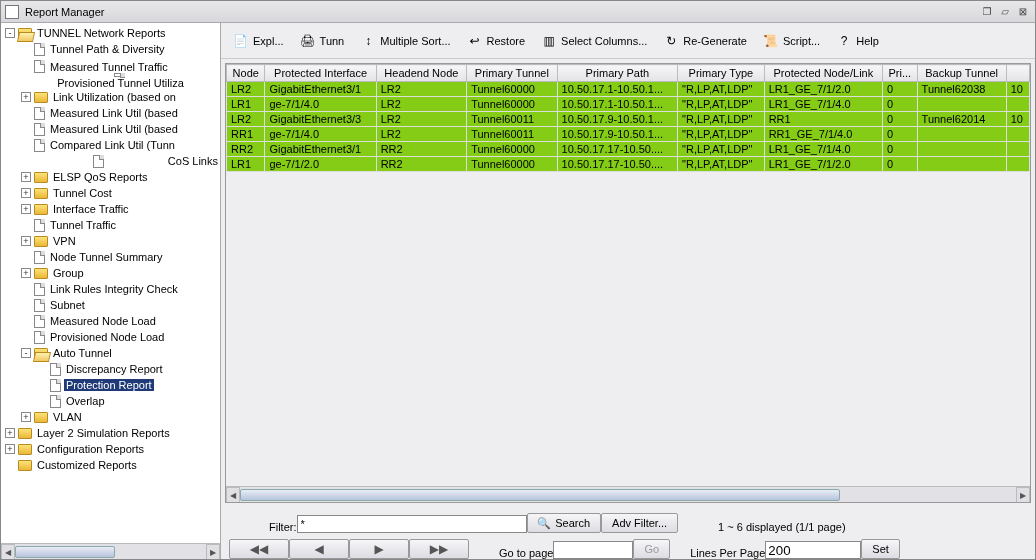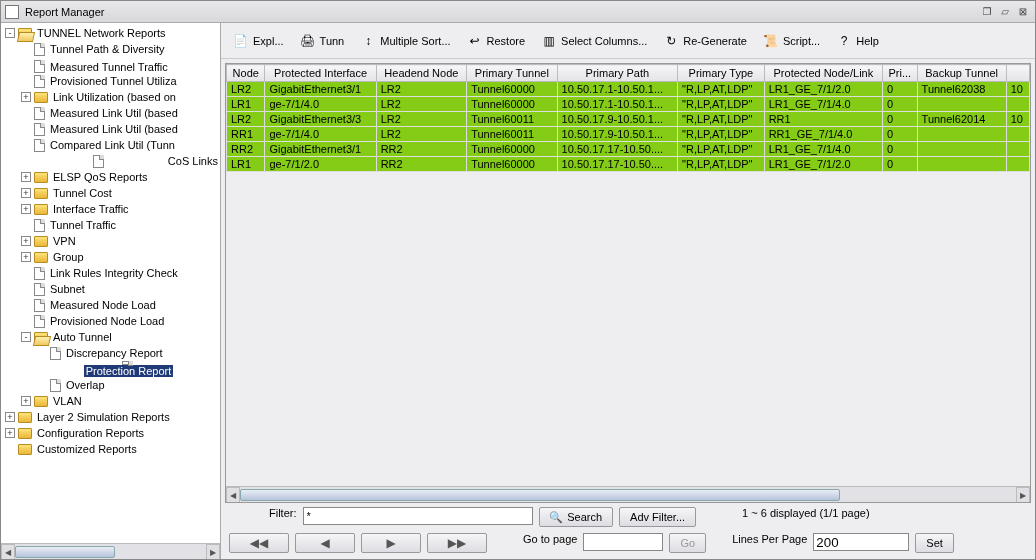--- a/index.html
+++ b/index.html
@@ -180,23 +180,22 @@
     background:#e0e0e4; border:1px solid #bbb;
     display:flex;align-items:center;justify-content:center;
     font-size:8px;color:#555;
   }
   .hscroll .arr.l{left:0}
   .hscroll .arr.r{right:0}
 
   .filterbar, .pagebar {
     height:26px;
     display:flex;
-    align-items:flex-start;
+    align-items:flex-end;
     padding:0 8px;
-    gap:6px;
   }
   .filterbar input[type=text]{
     height:18px;
     border:1px solid #888;
     background:#fff;
     padding:0 3px;
     font-size:11px;
   }
   .btn {
     height:20px;
@@ -260,21 +259,21 @@
         <div class="tree-row" style="padding-left: 20px;">
           <span class="toggle-spacer"></span>
           <span class="file"></span>
           <span class="lbl">Tunnel Path &amp; Diversity</span>
         </div>
         <div class="tree-row" style="padding-left: 20px; align-items: flex-end;">
           <span class="toggle-spacer"></span>
           <span class="file"></span>
           <span class="lbl">Measured Tunnel Traffic</span>
         </div>
-        <div class="tree-row" style="padding-left: 20px;">
+        <div class="tree-row" style="padding-left: 20px; flex-direction: column;">
           <span class="toggle-spacer"></span>
           <span class="file"></span>
           <span class="lbl">Provisioned Tunnel Utiliza</span>
         </div>
         <div class="tree-row" style="padding-left: 20px;">
           <span class="toggle">+</span>
           <span class="folder"></span>
           <span class="lbl">Link Utilization (based on</span>
         </div>
         <div class="tree-row" style="padding-left: 20px;">
@@ -314,20 +313,25 @@
         </div>
         <div class="tree-row" style="padding-left: 20px;">
           <span class="toggle-spacer"></span>
           <span class="file"></span>
           <span class="lbl">Tunnel Traffic</span>
         </div>
         <div class="tree-row" style="padding-left: 20px;">
           <span class="toggle">+</span>
           <span class="folder"></span>
           <span class="lbl">VPN</span>
+        </div>
+        <div class="tree-row" style="padding-left: 20px;">
+          <span class="toggle-spacer"></span>
+          <span class="file"></span>
+          <span class="lbl">Node Tunnel Summary</span>
         </div>
         <div class="tree-row" style="padding-left: 20px;">
           <span class="toggle">+</span>
           <span class="folder"></span>
           <span class="lbl">Group</span>
         </div>
         <div class="tree-row" style="padding-left: 20px;">
           <span class="toggle-spacer"></span>
           <span class="file"></span>
           <span class="lbl">Link Rules Integrity Check</span>
@@ -350,21 +354,21 @@
         <div class="tree-row" style="padding-left: 20px;">
           <span class="toggle">-</span>
           <span class="folder open"></span>
           <span class="lbl">Auto Tunnel</span>
         </div>
         <div class="tree-row" style="padding-left: 36px;">
           <span class="toggle-spacer"></span>
           <span class="file"></span>
           <span class="lbl">Discrepancy Report</span>
         </div>
-        <div class="tree-row selected" style="padding-left: 36px; flex-direction: column;">
+        <div class="tree-row selected" style="padding-left: 36px;">
           <span class="toggle-spacer"></span>
           <span class="file"></span>
           <span class="lbl">Protection Report</span>
         </div>
         <div class="tree-row" style="padding-left: 36px;">
           <span class="toggle-spacer"></span>
           <span class="file"></span>
           <span class="lbl">Overlap</span>
         </div>
         <div class="tree-row" style="padding-left: 20px;">

